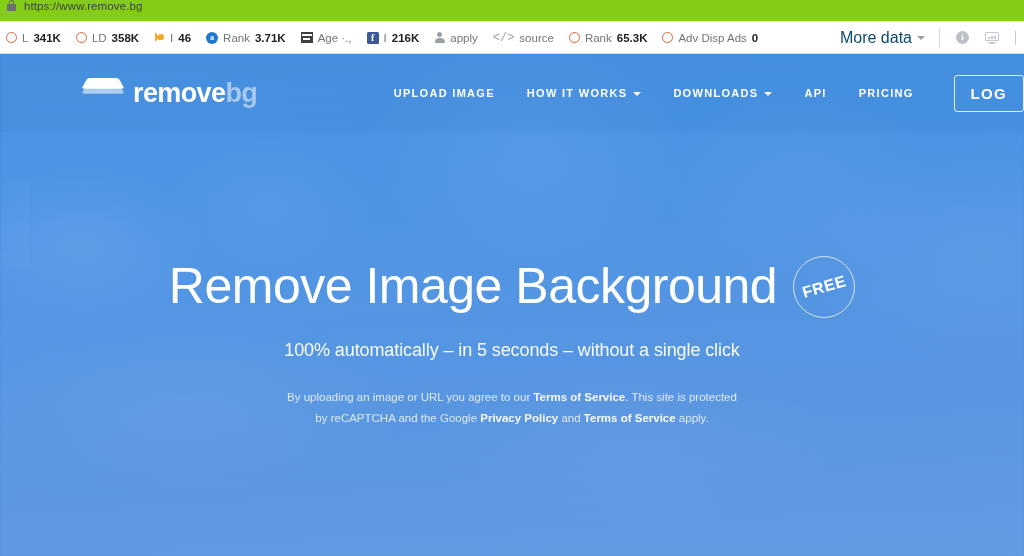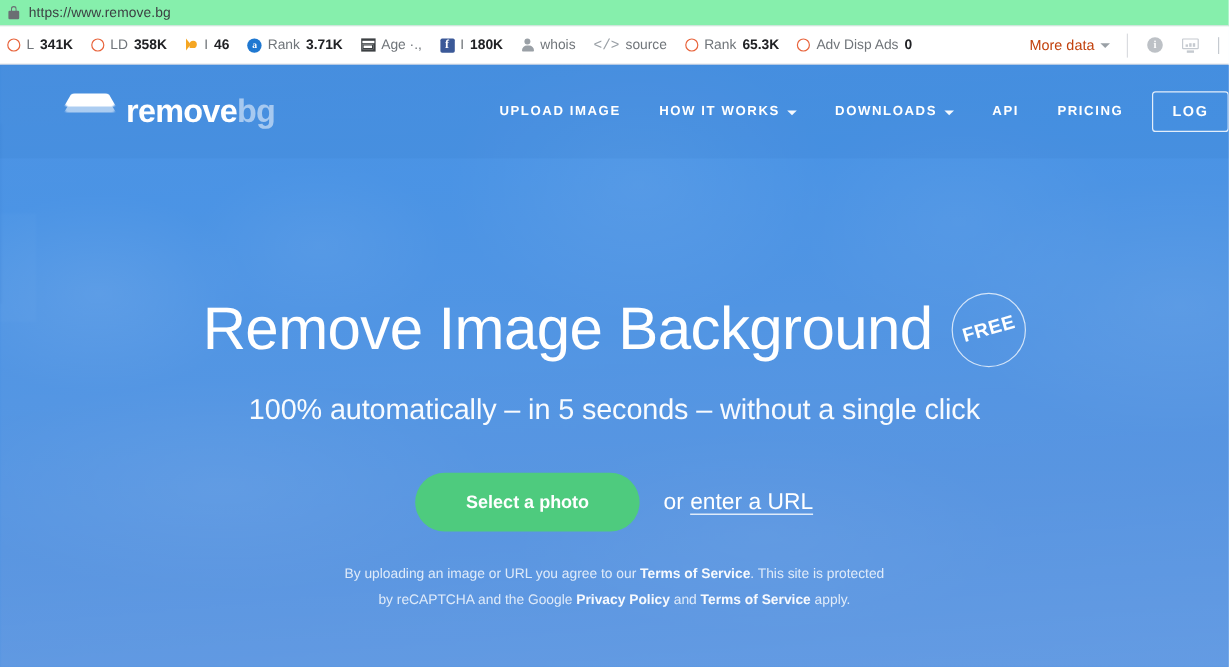--- a/index.html
+++ b/index.html
@@ -6,24 +6,23 @@
   html, body {
     width: 1024px; height: 556px;
     overflow: hidden;
     font-family: "Liberation Sans", sans-serif;
     background: #ffffff;
   }
 
   
   .urlbar {
     height: 22px;
-    background: #86efac;
+    background: #84cc16;
     border-bottom: 1px solid #e2e4e6;
     display: flex;
-    align-items: center;
     padding-left: 7px;
     gap: 8px;
   }
   .lock-icon { width: 9px; height: 11px; position: relative; flex: 0 0 auto; }
   .lock-icon .body {
     position: absolute; bottom: 0; left: 0;
     width: 9px; height: 7px; background: #6b6f73; border-radius: 1px;
   }
   .lock-icon .shackle {
     position: absolute; top: 0; left: 2px;
@@ -109,21 +108,21 @@
     width: 10px; height: 5px; border-radius: 5px 5px 1px 1px; background: #9aa0a6;
   }
   .ico-code {
     font-size: 12px; color: #9aa0a6; line-height: 1;
     font-family: "Liberation Mono", monospace;
   }
 
   .seo-spacer { flex: 1 1 auto; }
   .more-data {
     display: flex; align-items: center; gap: 5px;
-    color: #c2410c; font-size: 12px; padding-right: 14px; flex: 0 0 auto;
+    color: #0c4a6e; font-size: 16px; padding-right: 14px; flex: 0 0 auto;
   }
   .caret-dn {
     width: 0; height: 0;
     border-left: 4px solid transparent;
     border-right: 4px solid transparent;
     border-top: 4.5px solid #9aa0a6;
   }
   .seo-div { width: 1px; height: 20px; background: #dadce0; flex: 0 0 auto; }
   .seo-right { display: flex; align-items: center; gap: 16px; padding: 0 6px 0 16px; flex: 0 0 auto; }
   .ico-info {
@@ -180,21 +179,21 @@
     position: absolute; inset: 0;
     background: linear-gradient(180deg, rgba(62,140,226,0.55) 0%, rgba(74,144,226,0.48) 45%, rgba(92,152,226,0.42) 100%);
   }
 
   
   .site-header {
     position: absolute; top: 0; left: 0; right: 0;
     height: 78px;
     background: rgba(46,113,196,0.13);
     display: flex; align-items: center;
-    padding: 0 0 0 54px;
+    padding: 0 0 0 82px;
   }
   .logo { display: flex; align-items: center; gap: 9px; flex: 0 0 auto; }
   .logo-mark { width: 42px; height: 34px; position: relative; }
   .logo-mark .d1, .logo-mark .d2 {
     position: absolute; left: 3px; width: 36px; height: 17px;
     background: #ffffff;
     transform: perspective(40px) rotateX(52deg);
     border-radius: 3px;
   }
   .logo-mark .d2 { top: 3px; opacity: 0.55; }
@@ -223,32 +222,32 @@
   }
   .nav-caret {
     width: 0; height: 0;
     border-left: 4px solid transparent;
     border-right: 4px solid transparent;
     border-top: 4.5px solid #ffffff;
     opacity: 0.95;
     margin-top: 1px;
   }
   .login-btn {
-    margin-left: 8px;
+    margin-left: 24px;
     border: 1px solid rgba(255,255,255,0.85);
     border-radius: 3px;
     color: #fff;
-    font-size: 12px; font-weight: bold; letter-spacing: 1.3px;
+    font-size: 15px; font-weight: bold; letter-spacing: 1.3px;
     padding: 9px 16px;
     white-space: nowrap;
   }
 
   
   .hero-content {
-    position: absolute; left: 0; right: 0; top: 188px;
+    position: absolute; left: 0; right: 0; top: 200px;
     text-align: center;
   }
   .headline-row {
     display: flex; align-items: center; justify-content: center; gap: 16px;
   }
   .headline {
     color: #ffffff;
     font-size: 50px;
     font-weight: normal;
     letter-spacing: -0.5px;
@@ -265,21 +264,21 @@
   }
   .free-badge span {
     color: #ffffff; font-size: 16px; font-weight: bold;
     letter-spacing: 0.5px;
     transform: rotate(-16deg);
     display: block;
   }
   .subhead {
     margin-top: 22px;
     color: rgba(255,255,255,0.96);
-    font-size: 24px;
+    font-size: 18px;
     font-weight: normal;
     letter-spacing: -0.1px;
   }
 
   .cta-row {
     margin-top: 38px;
     display: flex; align-items: center; justify-content: center; gap: 0;
   }
   .select-photo {
     background: #4ecb7e;
@@ -347,26 +346,26 @@
   </div>
 
   <div class="seo-item">
     <span class="ico ico-archive"></span>
     <span class="seo-label">Age ·.,</span>
   </div>
 
   <div class="seo-item">
     <span class="ico ico-fb">f</span>
     <span class="seo-label">I</span>
-    <span class="seo-val">180K</span>
+    <span class="seo-val">216K</span>
   </div>
 
   <div class="seo-item">
     <span class="ico ico-person"></span>
-    <span class="seo-label">whois</span>
+    <span class="seo-label">apply</span>
   </div>
 
   <div class="seo-item">
     <span class="ico ico-code">&lt;/&gt;</span>
     <span class="seo-label">source</span>
   </div>
 
   <div class="seo-item">
     <span class="ico ico-ring"></span>
     <span class="seo-label">Rank</span>
@@ -441,23 +440,19 @@
   <div class="hero-content">
     <div class="headline-row">
       <h1 class="headline">Remove Image Background</h1>
       <div class="free-badge">
         <span>FREE</span>
       </div>
     </div>
 
     <div class="subhead">100% automatically – in 5 seconds – without a single click</div>
 
-    <div class="cta-row">
-      <button class="select-photo">Select a photo</button>
-      <span class="or-url"><span>or </span><u>enter a URL</u></span>
-    </div>
 
     <div class="fineprint">
       <div><span>By uploading an image or URL you agree to our </span><b>Terms of Service</b><span>. This site is protected</span></div>
       <div><span>by reCAPTCHA and the Google </span><b>Privacy Policy</b><span> and </span><b>Terms of Service</b><span> apply.</span></div>
     </div>
   </div>
 </div>
 
 </body></html>

